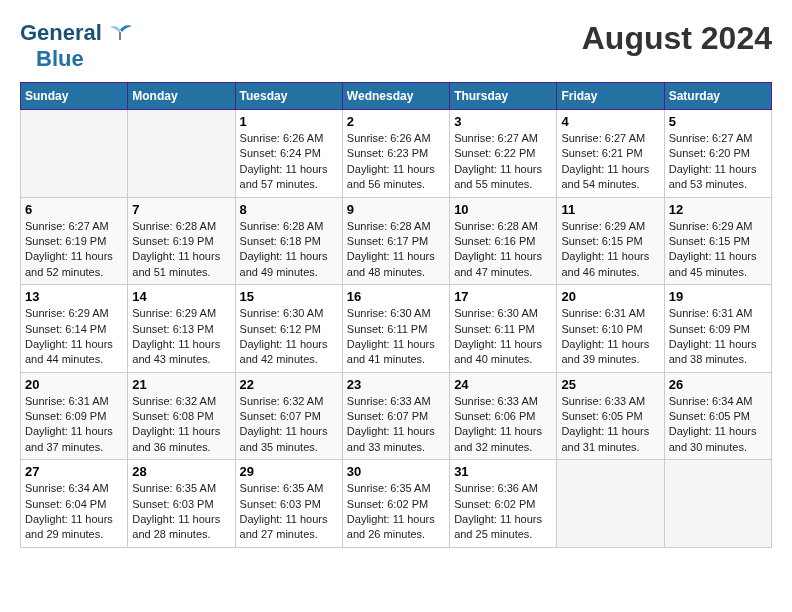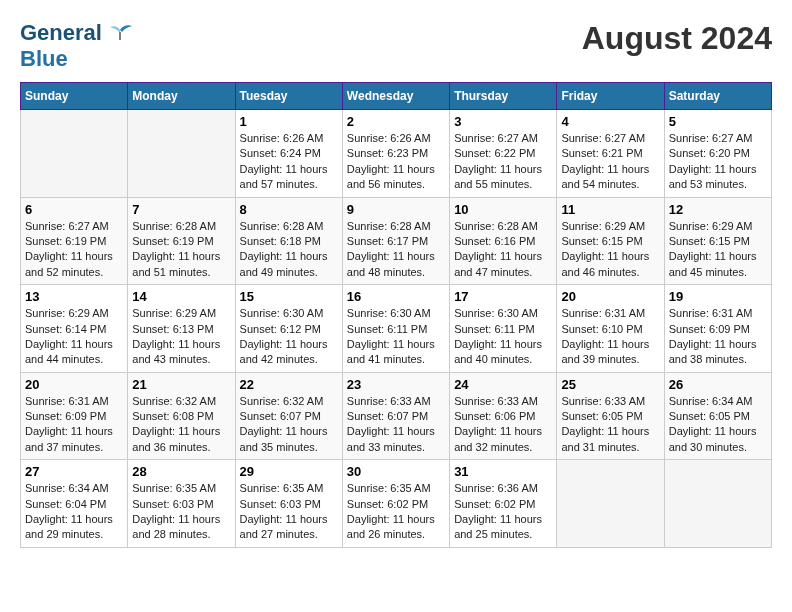--- a/index.html
+++ b/index.html
@@ -89,21 +89,21 @@
   <div class="logo">
     <div class="logo-row">
       <span style="font-size:22px; font-weight:bold; color:#1a5276;">General</span>
       <svg width="28" height="22" viewBox="0 0 28 22">
         <path d="M14 8 C16 4, 22 2, 26 4 C22 5, 18 7, 16 10 Z" fill="#2980b9"></path>
         <path d="M14 8 C12 5, 8 3, 4 5 C8 6, 12 8, 14 11 Z" fill="#85c1e9"></path>
         <path d="M14 10 L14 18" stroke="#555" stroke-width="1.5" fill="none"></path>
       </svg>
     </div>
     <div>
-      <span style="font-size:22px; font-weight:bold; color:#2471a3;">Blue</span>
+      <span style="font-size:22px; font-weight:bold; color:#2471a3;margin-left:16px;">Blue</span>
     </div>
   </div>
   <div class="title-block">
     <h1>August 2024</h1>
   </div>
 </div>
 
 <table>
   <thead>
     <tr>

